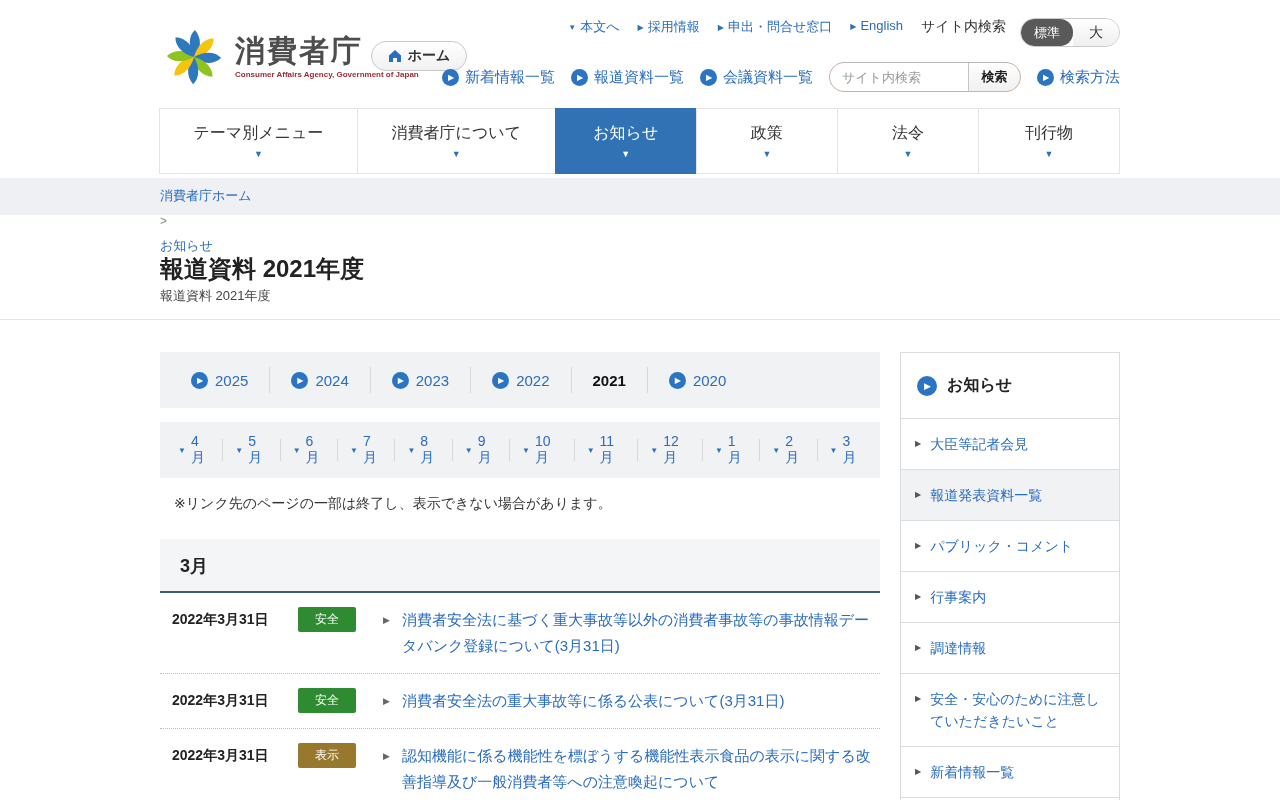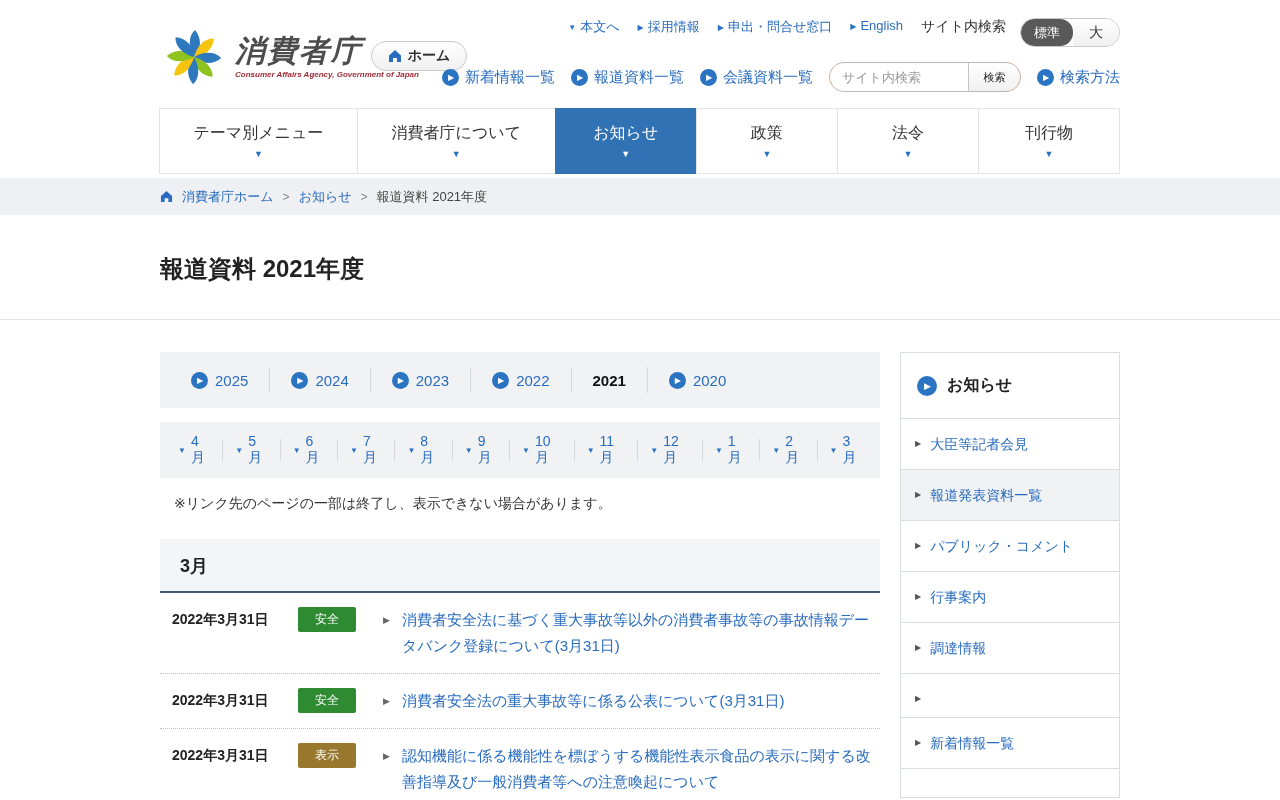--- a/index.html
+++ b/index.html
@@ -3,21 +3,21 @@
 <meta charset="utf-8">
 <style>
   * { margin:0; padding:0; box-sizing:border-box; }
   html,body { width:1280px; height:800px; overflow:hidden; background:#fff;
     font-family:"Liberation Sans","DejaVu Sans",sans-serif; color:#333; }
   a { text-decoration:none; cursor:pointer; }
   .lnk { color:#2a6cbf; }
 
   
   .hdr { position:relative; height:105px; background:#fff; }
-  .logo { position:absolute; left:163px; top:26px; display:flex; align-items:center;font-style:italic; }
+  .logo { position:absolute; left:163px; top:26px; display:flex; align-items:center; }
   .logo-txt { margin-left:10px; }
   .logo-title { font-size:30px; font-weight:bold; color:#4d4d4d; letter-spacing:2px; line-height:32px; }
   .logo-tag { font-size:8px; color:#9e2b36; font-weight:bold; margin-top:3px; }
   .home-btn { position:absolute; left:371px; top:41px; width:96px; height:30px;
     border:1px solid #c9c9c9; border-radius:15px; background:linear-gradient(#fff,#f1f1f1);
     display:flex; align-items:center; justify-content:center; gap:6px;
     font-size:14px; font-weight:bold; color:#333; }
   .util1 { position:absolute; right:160px; top:18px; display:flex; align-items:flex-start; gap:18px; font-size:13px; }
   .util1 .tri { font-size:8px; color:#2a72c0; margin-right:4px; vertical-align:1px; }
   .fs-label { color:#333; font-size:14px; }
@@ -27,35 +27,35 @@
   .util2 { position:absolute; right:160px; top:62px; display:flex; align-items:center; gap:16px; font-size:15px; }
   .cicon { display:inline-flex; width:17px; height:17px; border-radius:50%; background:#2b74c2;
     color:#fff; font-size:8px; align-items:center; justify-content:center; flex:none; }
   .cicon span { margin-left:1px; }
   .qlink { display:flex; align-items:center; gap:6px; color:#2a6cbf; }
   .search-pill { display:flex; height:30px; border:1px solid #b9b9b9; border-radius:15px; overflow:hidden; background:#f97316; }
   .search-pill input { border:none; outline:none; width:138px; padding:0 12px; font-size:13px;
     font-family:"Liberation Sans","DejaVu Sans",sans-serif; color:#333; }
   .search-pill input::placeholder { color:#999; }
   .search-btn { width:52px; border:none; border-left:1px solid #c4c4c4; background:linear-gradient(#fff,#f0f0f0);
-    font-size:11px; font-weight:normal; color:#222; cursor:pointer; }
+    font-size:13px; font-weight:bold; color:#222; cursor:pointer; }
 
   
   .nav { margin:3px 0 0 160px; width:960px; display:flex; height:66px; }
   .nav-item { border:1px solid #e4e4e4; margin-left:-1px; display:flex; flex-direction:column;
     align-items:center; justify-content:center; gap:5px; background:#fff; cursor:pointer; }
   .nav-item .lbl { font-size:16px; color:#333; }
   .nav-item .caret { font-size:9px; color:#2a72c0; }
   .nav-item.active { background:#3172b5; border-color:#3172b5; }
   .nav-item.active .lbl, .nav-item.active .caret { color:#fff; }
   .w180 { width:210px; } .w150 { width:150px; }
 
   
-  .crumb { margin-top:4px; height:37px; background:#eef0f3; display:flex; align-items:center;
-    padding-left:160px; gap:9px; font-size:13px; }
+  .crumb { margin-top:4px; height:37px; background:#eef0f3; display:flex; align-items:flex-start;
+    padding-left:160px; gap:9px; font-size:13px;flex-direction:column; }
   .crumb .sep { color:#888; font-size:12px; }
   .crumb .cur { color:#444; }
 
   
   .title-wrap { padding:38px 0 34px 160px; border-bottom:1px solid #e4e4e4; }
   .title-wrap h1 { font-size:24px; font-weight:bold; color:#222; }
 
   
   .main { margin:32px 0 0 160px; width:960px; display:flex; gap:20px; align-items:flex-start; }
   .col-l { width:720px; }
@@ -349,20 +349,21 @@
     <div class="side-item">
       <span class="arr">▶</span>
       <span class="lbl">行事案内</span>
     </div>
     <div class="side-item">
       <span class="arr">▶</span>
       <span class="lbl">調達情報</span>
     </div>
     <div class="side-item">
       <span class="arr">▶</span>
+      <span class="lbl">安全・安心のために注意していただきたいこと</span>
     </div>
     <div class="side-item">
       <span class="arr">▶</span>
       <span class="lbl">新着情報一覧</span>
     </div>
     <div class="side-item">
 
       <span class="lbl"></span>
     </div>
   </aside>

